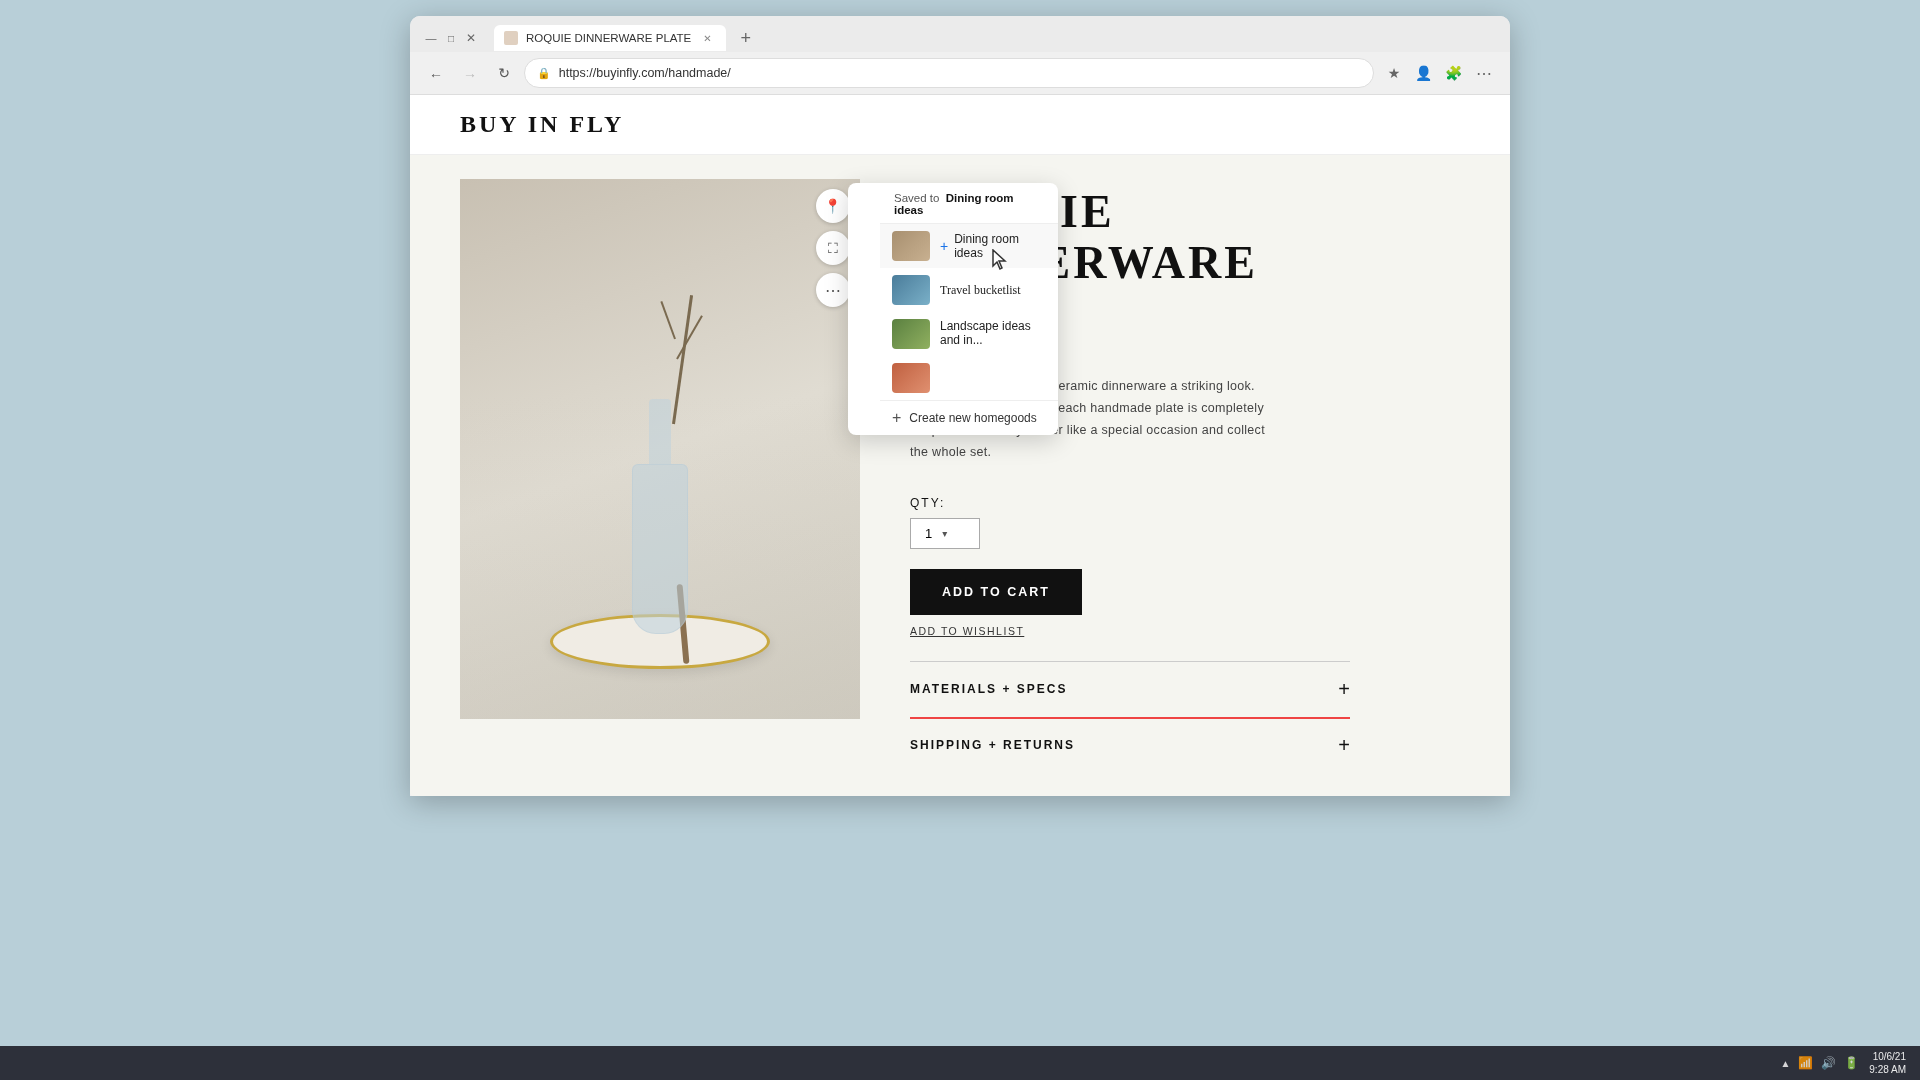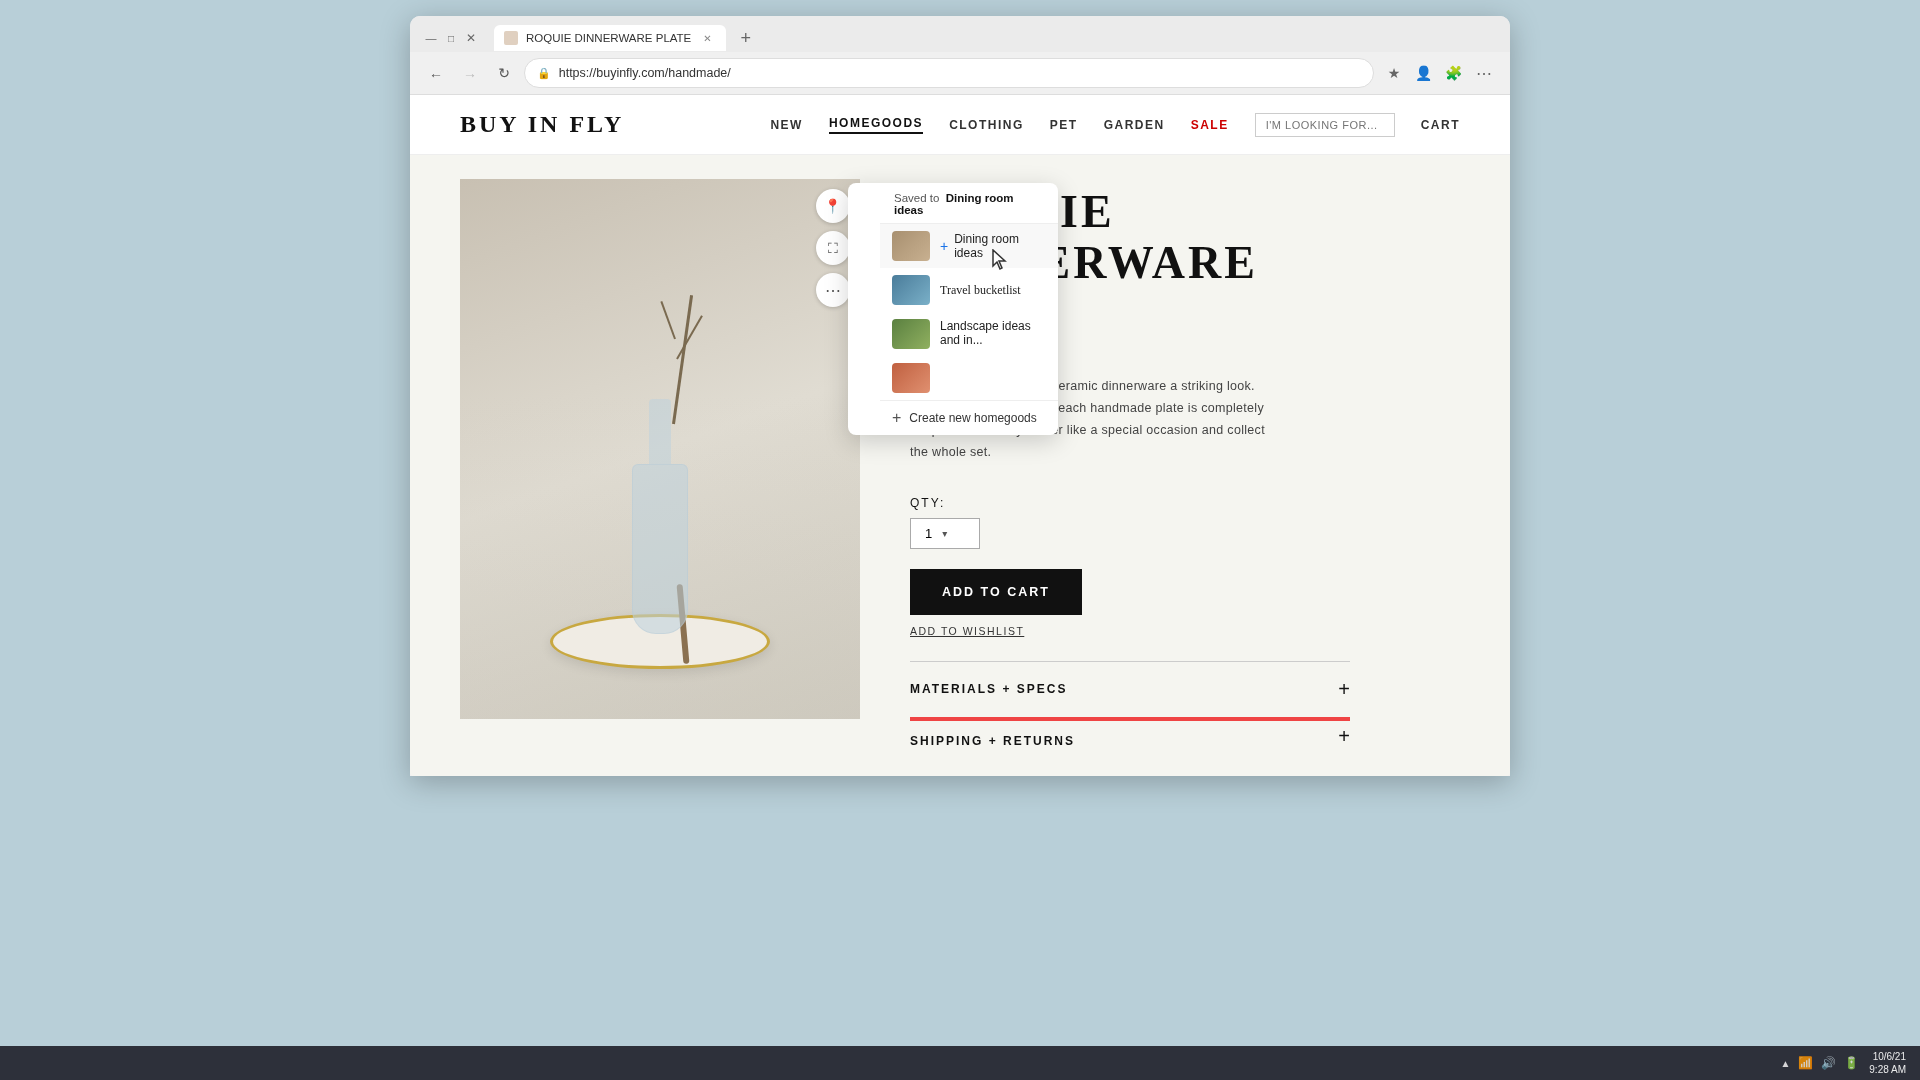--- a/index.html
+++ b/index.html
@@ -53,30 +53,20 @@
         <button style="width: 28px; height: 28px; background: none; border: none; font-size: 14px; cursor: pointer; color: #666;">🧩</button>
         <button style="width: 28px; height: 28px; background: none; border: none; font-size: 16px; cursor: pointer; color: #666;">⋯</button>
       </div>
     </div>
 
     <div style="background: #f5f5f0; border-radius: 0 0 4px 4px; overflow: hidden;">
 
       <div style="background: white; padding: 16px 50px; display: flex; align-items: center; justify-content: space-between; border-bottom: 1px solid #eee;">
         <div style="font-size: 24px; font-weight: 900; letter-spacing: 3px; color: #111; font-family: Georgia, serif; cursor: pointer;">BUY IN FLY</div>
 
-        <div style="display: flex; align-items: center; gap: 26px;">
-          <span style="font-size: 12px; font-weight: 700; letter-spacing: 1.5px; color: #333; cursor: pointer;">NEW</span>
-          <span style="font-size: 12px; font-weight: 700; letter-spacing: 1.5px; color: #111; cursor: pointer; border-bottom: 2px solid #111; padding-bottom: 2px;">HOMEGOODS</span>
-          <span style="font-size: 12px; font-weight: 700; letter-spacing: 1.5px; color: #333; cursor: pointer;">CLOTHING</span>
-          <span style="font-size: 12px; font-weight: 700; letter-spacing: 1.5px; color: #333; cursor: pointer;">PET</span>
-          <span style="font-size: 12px; font-weight: 700; letter-spacing: 1.5px; color: #333; cursor: pointer;">GARDEN</span>
-          <span style="font-size: 12px; font-weight: 700; letter-spacing: 1.5px; color: #cc0000; cursor: pointer;">SALE</span>
-          <input style="border: 1px solid rgb(204, 204, 204); padding: 5px 10px; font-size: 11px; color: rgb(153, 153, 153); letter-spacing: 0.5px; width: 140px; background: white;" placeholder="I'M LOOKING FOR...">
-          <span style="font-size: 12px; font-weight: 700; letter-spacing: 1.5px; color: #333; cursor: pointer;">CART</span>
-        </div>
       </div>
 
       <div style="display: flex; padding: 24px 50px; gap: 50px; position: relative; min-height: 600px;">
 
         <div style="width: 400px; height: 540px; background: #ddd8ce; flex-shrink: 0; position: relative; overflow: hidden;">
 
           <div style="width: 100%; height: 100%; background: linear-gradient(160deg, #c8c0b2 0%, #e0dcd2 50%, #d0ccc0 100%); position: relative; display: flex; align-items: flex-end; justify-content: center; padding-bottom: 40px;">
 
             <div style="position: absolute; bottom: 0; left: 0; right: 0; height: 60%; background: linear-gradient(180deg, transparent, rgba(200,195,185,0.3));"></div>
 
@@ -161,21 +151,21 @@
           <button style="margin-top: 20px; background: #111; color: white; border: none; padding: 16px 32px; font-size: 12.5px; font-weight: 800; letter-spacing: 2px; cursor: pointer; text-transform: uppercase; display: block;">ADD TO CART</button>
 
           <div style="margin-top: 10px; font-size: 10.5px; letter-spacing: 1.5px; color: #333; text-decoration: underline; cursor: pointer; text-transform: uppercase;">ADD TO WISHLIST</div>
 
           
           <div style="margin-top: 24px;">
             <div style="border-top: 1px solid #ccc; padding: 16px 0; display: flex; justify-content: space-between; align-items: center; cursor: pointer; max-width: 440px;">
               <span style="font-size: 12px; font-weight: 800; letter-spacing: 2px; color: #111; text-transform: uppercase;">MATERIALS + SPECS</span>
               <span style="font-size: 20px; color: #111; font-weight: 300;">+</span>
             </div>
-            <div style="border-top: 4px solid #ef4444; padding: 4px 0; display: flex; justify-content: space-between; align-items: flex-end; cursor: pointer; max-width: 440px;">
+            <div style="border-top: 2px solid #ef4444; padding: 15px 0; display: flex; justify-content: space-between; align-items: center; cursor: pointer; max-width: 440px;">
               <span style="font-size: 12px; font-weight: 800; letter-spacing: 2px; color: #111; text-transform: uppercase;">SHIPPING + RETURNS</span>
               <span style="font-size: 20px; color: #111; font-weight: 300;">+</span>
             </div>
           </div>
 
         </div>
       </div>
     </div>
   </div>
 

